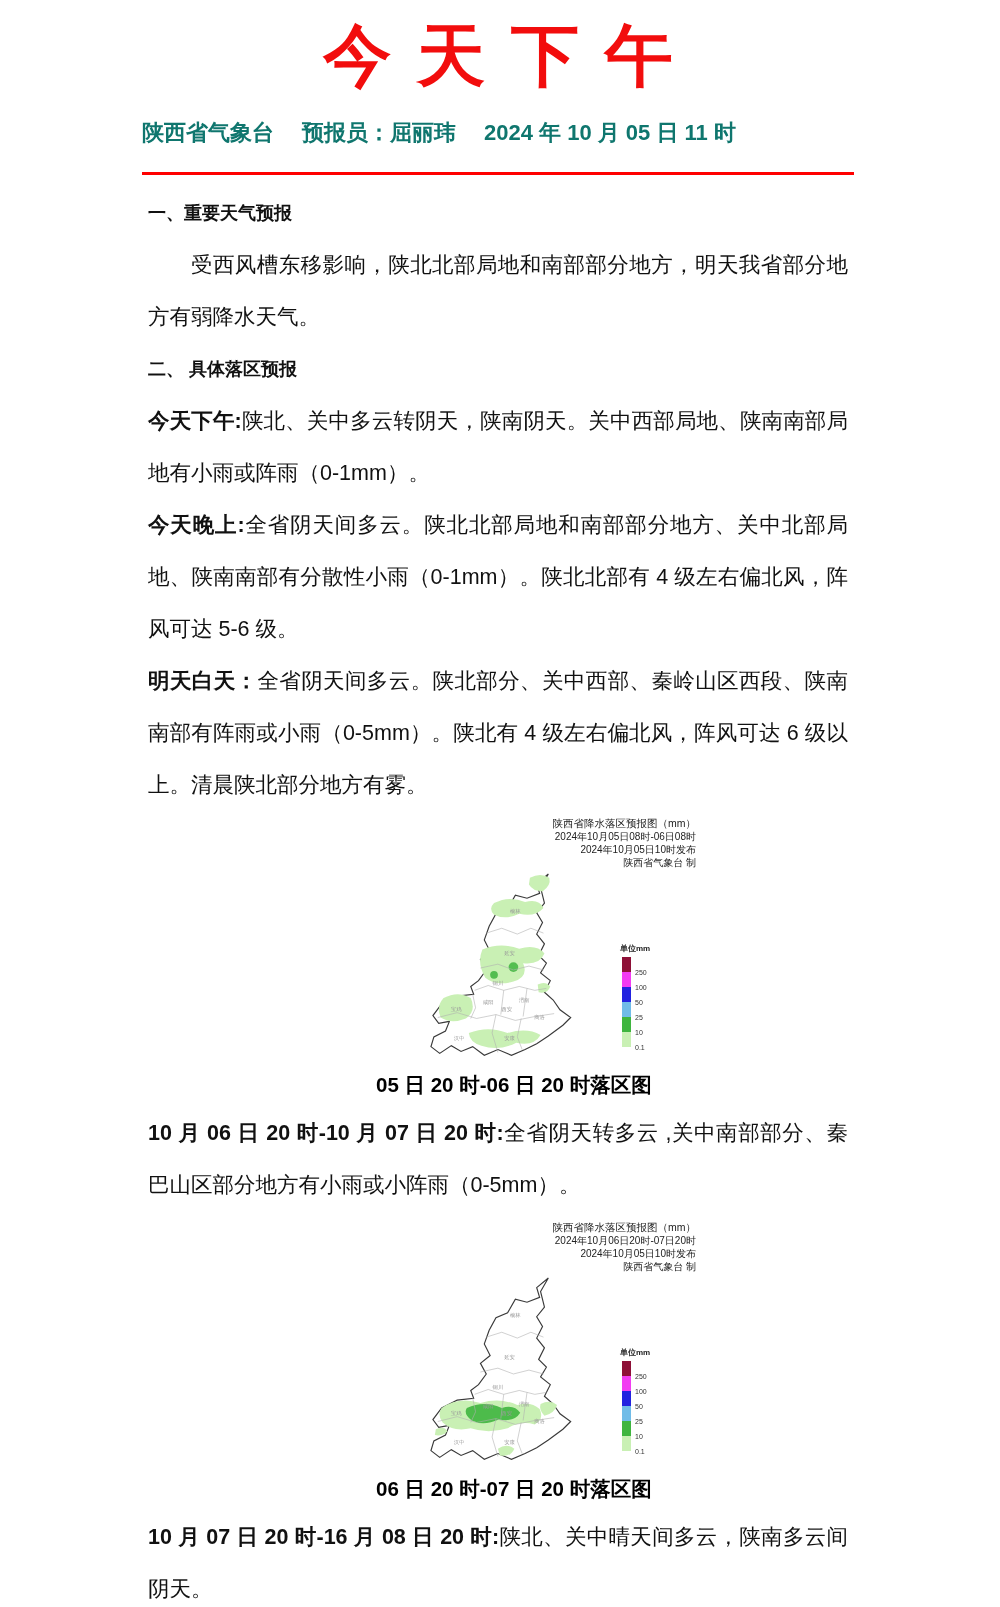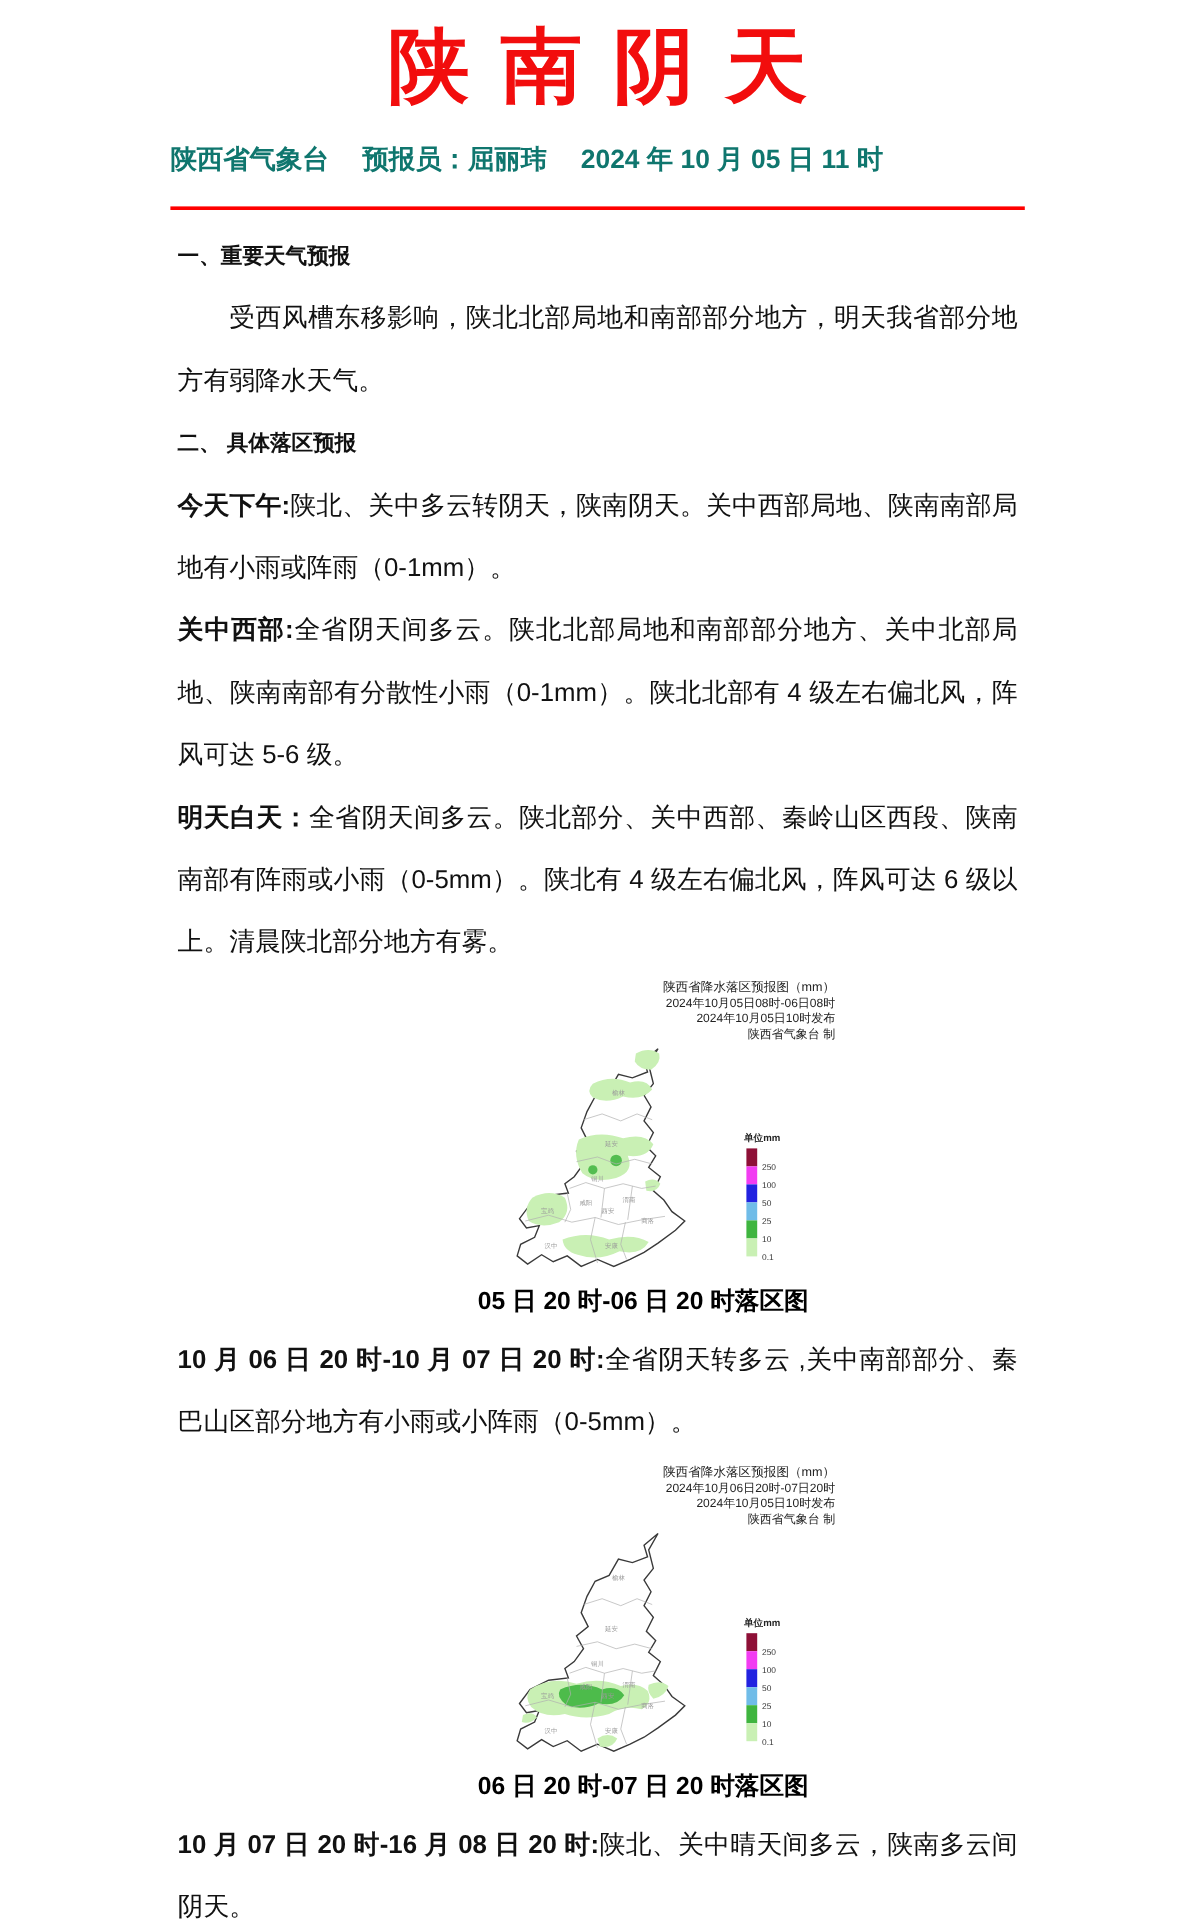--- a/index.html
+++ b/index.html
@@ -22,45 +22,45 @@
   .header-line .sep{display:inline-block;width:28px;}
   .sec-heading{font-size:18px;font-weight:700;line-height:52px;margin:0;}
   .para{font-size:21.5px;font-weight:500;line-height:52px;margin:0;text-align:justify;}
   .para.indent{text-indent:2em;}
   .lead{font-weight:700;}
   .map-block{width:320px;margin:6px auto 0 auto;transform:translateX(38px);}
   .map-header{text-align:right;font-size:10px;line-height:13px;color:#222;margin:0;}
   .map-header .mh1{font-size:10.5px;}
   .map-svg{display:block;margin:2px auto 0 auto;}
   .map-caption{
-    text-align:center;font-size:20.5px;font-weight:700;
+    text-align:left;font-size:20.5px;font-weight:700;
     line-height:44px;margin:0;color:#000;
   }
   svg text{font-family:"Liberation Sans","DejaVu Sans",sans-serif;}
 </style>
 </head>
 <body>
 
 <div class="page">
 
-  <h1 class="doc-title" style="color:#f20d0d;">陕南阴天</h1>
+  <h1 class="doc-title" style="color:#f20d0d;">今天下午</h1>
 
   <div class="header-line" style="border-bottom-color: rgb(255, 0, 0);">
     <span>陕西省气象台</span><span class="sep"></span><span>预报员：屈丽玮</span><span class="sep"></span><span>2024 年 10 月 05 日 11 时</span>
   </div>
 
   <h2 class="sec-heading">一、重要天气预报</h2>
 
   <p class="para indent">受西风槽东移影响，陕北北部局地和南部部分地方，明天我省部分地方有弱降水天气。</p>
 
   <h2 class="sec-heading">二、 具体落区预报</h2>
 
   <p class="para"><span class="lead">今天下午:</span><span>陕北、关中多云转阴天，陕南阴天。关中西部局地、陕南南部局地有小雨或阵雨（0-1mm）。</span></p>
 
-  <p class="para"><span class="lead">关中西部:</span><span>全省阴天间多云。陕北北部局地和南部部分地方、关中北部局地、陕南南部有分散性小雨（0-1mm）。陕北北部有 4 级左右偏北风，阵风可达 5-6 级。</span></p>
+  <p class="para"><span class="lead">今天晚上:</span><span>全省阴天间多云。陕北北部局地和南部部分地方、关中北部局地、陕南南部有分散性小雨（0-1mm）。陕北北部有 4 级左右偏北风，阵风可达 5-6 级。</span></p>
 
   <p class="para"><span class="lead">明天白天：</span><span>全省阴天间多云。陕北部分、关中西部、秦岭山区西段、陕南南部有阵雨或小雨（0-5mm）。陕北有 4 级左右偏北风，阵风可达 6 级以上。清晨陕北部分地方有雾。</span></p>
 
   <div class="map-block">
     <div class="map-header">
       <div class="mh1">陕西省降水落区预报图（mm）</div>
       <div>2024年10月05日08时-06日08时</div>
       <div>2024年10月05日10时发布</div>
       <div>陕西省气象台 制</div>
     </div>

